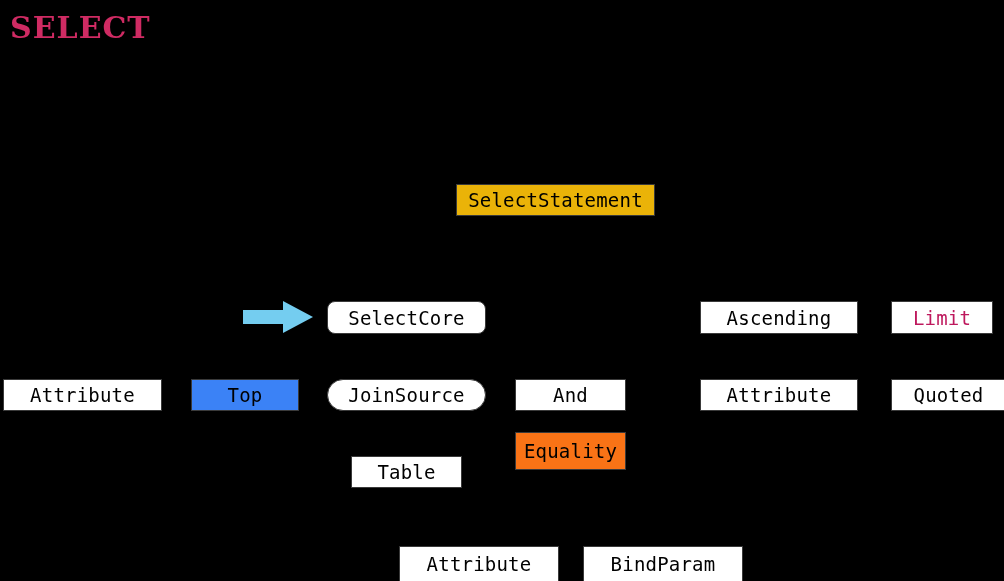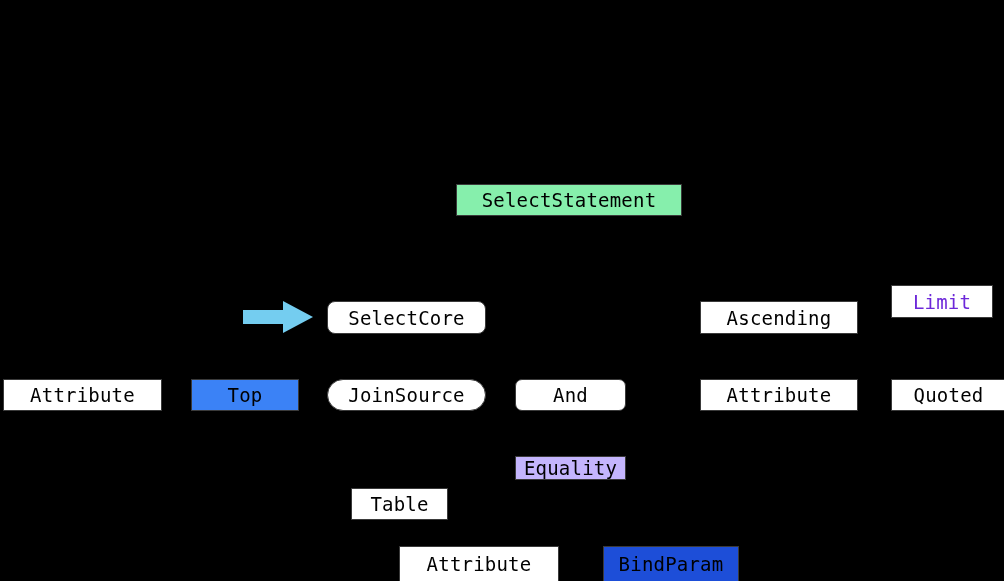--- a/index.html
+++ b/index.html
@@ -41,35 +41,36 @@
   .arrow {
     position: absolute;
     display: block;
   }
 </style>
 </head>
 <body>
 
 <div id="canvas" style="width: 1004px; height: 581px; background: rgb(0, 0, 0);">
 
+  <div class="title" style="left: 10px; top: 13px; color: rgb(207, 43, 99); font-size: 30px;">SELECT</div>
 
   <svg class="arrow" viewBox="0 0 70 32" preserveAspectRatio="none" style="left: 243px; top: 301px; width: 70px; height: 32px;">
     <polygon points="0,9 40,9 40,0 70,16 40,32 40,23 0,23" fill="#74cdf0"></polygon>
   </svg>
 
   <div id="nodes-layer">
-      <div class="node" style="left: 456px; top: 184px; width: 226px; height: 32px; background: #86efac; color: rgb(0, 0, 0); border-color: rgb(58, 58, 58);">SelectStatement</div>
+      <div class="node" style="left: 456px; top: 184px; width: 199px; height: 32px; background: #eab308; color: rgb(0, 0, 0); border-color: rgb(58, 58, 58);">SelectStatement</div>
       <div class="node" style="left: 327px; top: 301px; width: 159px; height: 33px; background: rgb(255, 255, 255); color: rgb(0, 0, 0); border-color: rgb(58, 58, 58); border-radius: 8px;">SelectCore</div>
       <div class="node" style="left: 700px; top: 301px; width: 158px; height: 33px; background: rgb(255, 255, 255); color: rgb(0, 0, 0); border-color: rgb(58, 58, 58);">Ascending</div>
-      <div class="node" style="left: 891px; top: 285px; width: 102px; height: 33px; background: rgb(255, 255, 255); color: #6d28d9; border-color: rgb(58, 58, 58);">Limit</div>
+      <div class="node" style="left: 891px; top: 301px; width: 102px; height: 33px; background: rgb(255, 255, 255); color: #be185d; border-color: rgb(58, 58, 58);">Limit</div>
       <div class="node" style="left: 3px; top: 379px; width: 159px; height: 32px; background: rgb(255, 255, 255); color: rgb(0, 0, 0); border-color: rgb(58, 58, 58);">Attribute</div>
       <div class="node" style="left: 191px; top: 379px; width: 108px; height: 32px; background: #3b82f6; color: rgb(0, 0, 0); border-color: rgb(58, 58, 58);">Top</div>
       <div class="node" style="left: 327px; top: 379px; width: 159px; height: 32px; background: rgb(255, 255, 255); color: rgb(0, 0, 0); border-color: rgb(58, 58, 58); border-radius: 16px;">JoinSource</div>
-      <div class="node" style="left: 515px; top: 379px; width: 111px; height: 32px; background: rgb(255, 255, 255); color: rgb(0, 0, 0); border-color: rgb(58, 58, 58); border-radius: 7px;">And</div>
+      <div class="node" style="left: 515px; top: 379px; width: 111px; height: 32px; background: rgb(255, 255, 255); color: rgb(0, 0, 0); border-color: rgb(58, 58, 58);">And</div>
       <div class="node" style="left: 700px; top: 379px; width: 158px; height: 32px; background: rgb(255, 255, 255); color: rgb(0, 0, 0); border-color: rgb(58, 58, 58);">Attribute</div>
       <div class="node" style="left: 891px; top: 379px; width: 115px; height: 32px; background: rgb(255, 255, 255); color: rgb(0, 0, 0); border-color: rgb(58, 58, 58);">Quoted</div>
-      <div class="node" style="left: 351px; top: 456px; width: 97px; height: 32px; background: rgb(255, 255, 255); color: rgb(0, 0, 0); border-color: rgb(58, 58, 58); margin-top: 32px;">Table</div>
-      <div class="node" style="left: 515px; top: 456px; width: 111px; height: 24px; background: #c4b5fd; color: rgb(0, 0, 0); border-color: rgb(58, 58, 58);">Equality</div>
+      <div class="node" style="left: 351px; top: 456px; width: 111px; height: 32px; background: rgb(255, 255, 255); color: rgb(0, 0, 0); border-color: rgb(58, 58, 58);">Table</div>
+      <div class="node" style="left: 515px; top: 432px; width: 111px; height: 38px; background: #f97316; color: rgb(0, 0, 0); border-color: rgb(58, 58, 58);">Equality</div>
       <div class="node" style="left: 399px; top: 546px; width: 160px; height: 36px; background: rgb(255, 255, 255); color: rgb(0, 0, 0); border-color: rgb(58, 58, 58);">Attribute</div>
-      <div class="node" style="left: 583px; top: 546px; width: 136px; height: 36px; background: #1d4ed8; color: rgb(0, 0, 0); border-color: rgb(58, 58, 58); margin-left: 20px;">BindParam</div>
+      <div class="node" style="left: 583px; top: 546px; width: 160px; height: 36px; background: #ffffff; color: rgb(0, 0, 0); border-color: rgb(58, 58, 58);">BindParam</div>
     </div>
 
 </div>
 
 </body></html>

